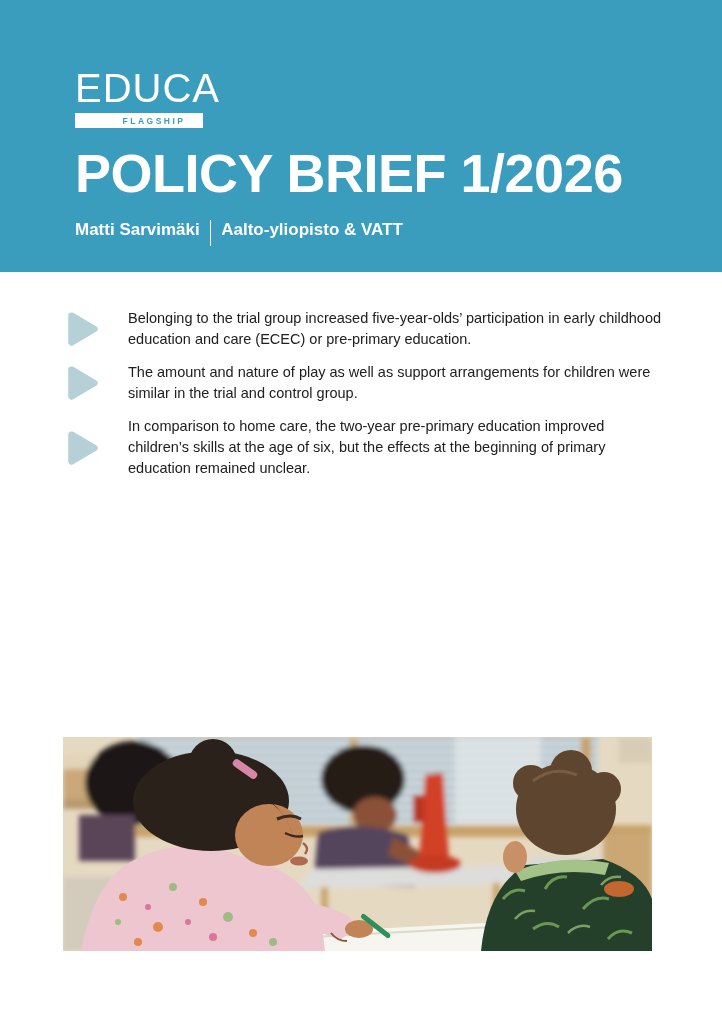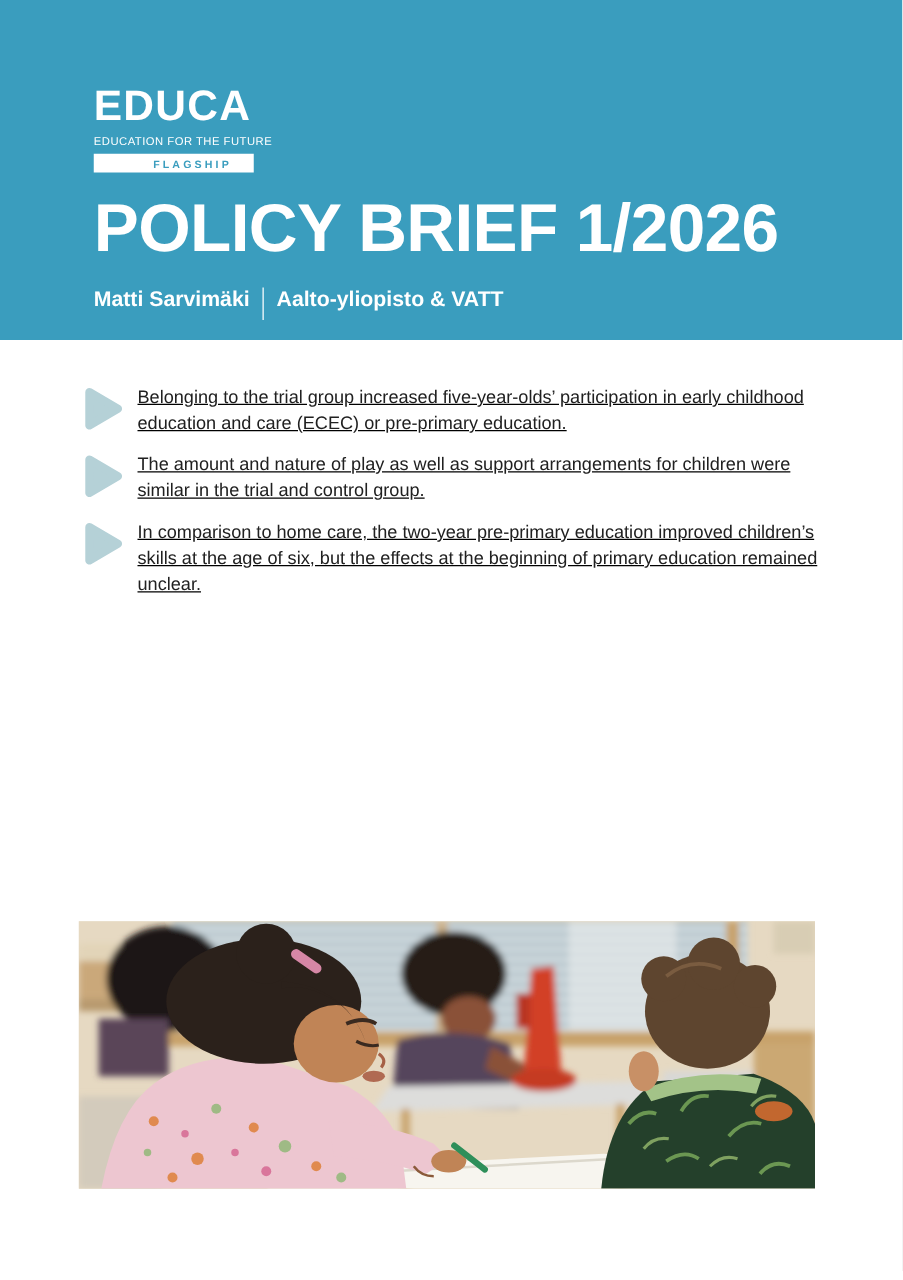--- a/index.html
+++ b/index.html
@@ -5,53 +5,52 @@
   html,body{margin:0;padding:0;background:#e9e9e9;}
   .page{
     position:relative;width:722px;height:1024px;margin:0 auto;background:#ffffff;
     font-family:"Liberation Sans",sans-serif;overflow:hidden;
   }
   
   .header{
     box-sizing:border-box;height:272px;background:#3A9DBE;
     padding:68px 0 0 75px;color:#fff;
   }
-  .logo-title{font-size:34px;font-weight:700;letter-spacing:1px;line-height:1;color:#fff;}
+  .logo-title{font-size:40px;font-weight:400;letter-spacing:1px;line-height:1;color:#fff;}
   .logo-sub{font-size:9px;font-weight:400;letter-spacing:0.4px;margin-top:6px;color:#fff;white-space:nowrap;}
   .logo-badge{
     width:128px;height:15px;margin-top:5px;background:#ffffff;color:#3A9DBE;
     font-size:8.5px;font-weight:700;letter-spacing:2.5px;
     display:flex;align-items:center;justify-content:center;box-sizing:border-box;padding-left:30px;
   }
   .brief-title{margin:18px 0 14px 0;font-size:54px;font-weight:700;letter-spacing:-0.5px;line-height:1;color:#fff;}
   .byline{margin-top:20px;display:flex;align-items:flex-start;gap:10px;font-size:17px;font-weight:700;color:#fff;}
   .byline-sep{width:1.5px;height:26px;background:#fff;display:inline-block;}
   
   .doc-heading{
     margin:28px 0 0 0;text-align:center;color:#2b2b2b;
     font-size:38px;line-height:51px;font-weight:700;letter-spacing:-0.5px;
   }
   .bullets{list-style:none;margin:36px 0 0 0;padding:0 60px 0 63px;}
-  .bullet{display:flex;align-items:flex-start;gap:9px;margin-bottom:12px;text-decoration:underline;}
+  .bullet{display:flex;align-items:center;gap:27px;margin-bottom:12px;}
   .tri{flex:0 0 38px;}
   .tri svg{width:38px;height:38px;display:block;}
   .bullet-text{margin:0;font-size:14.5px;line-height:21px;color:#202020;max-width:552px;}
   
   .photo{position:absolute;left:63px;top:737px;width:589px;height:214px;margin:0;overflow:hidden;background:#e6dac5;}
   .photo svg{display:block;}
 </style>
 </head>
 <body>
 
 <div class="page">
 
   <header class="header">
     <div class="logo">
       <div class="logo-title">EDUCA</div>
-      <div class="logo-sub">EDUCATION FOR THE FUTURE</div>
       <div class="logo-badge">FLAGSHIP</div>
     </div>
     <h1 class="brief-title">POLICY BRIEF 1/2026</h1>
     <div class="byline">
       <span>Matti Sarvimäki</span>
       <span class="byline-sep"></span>
       <span>Aalto-yliopisto &amp; VATT</span>
     </div>
   </header>
 

